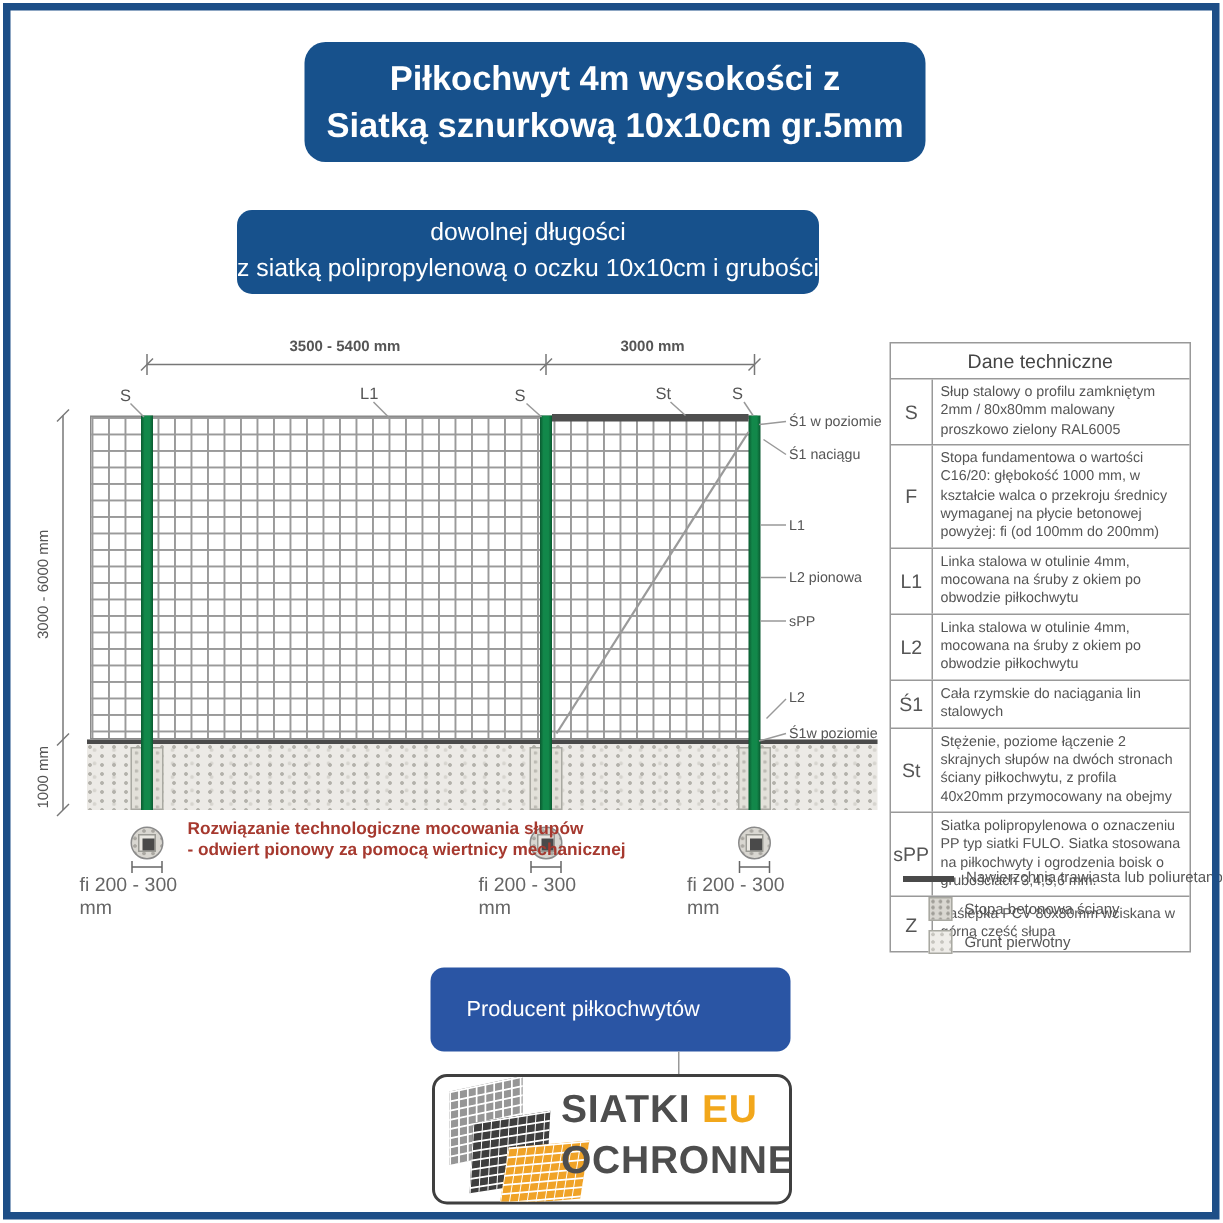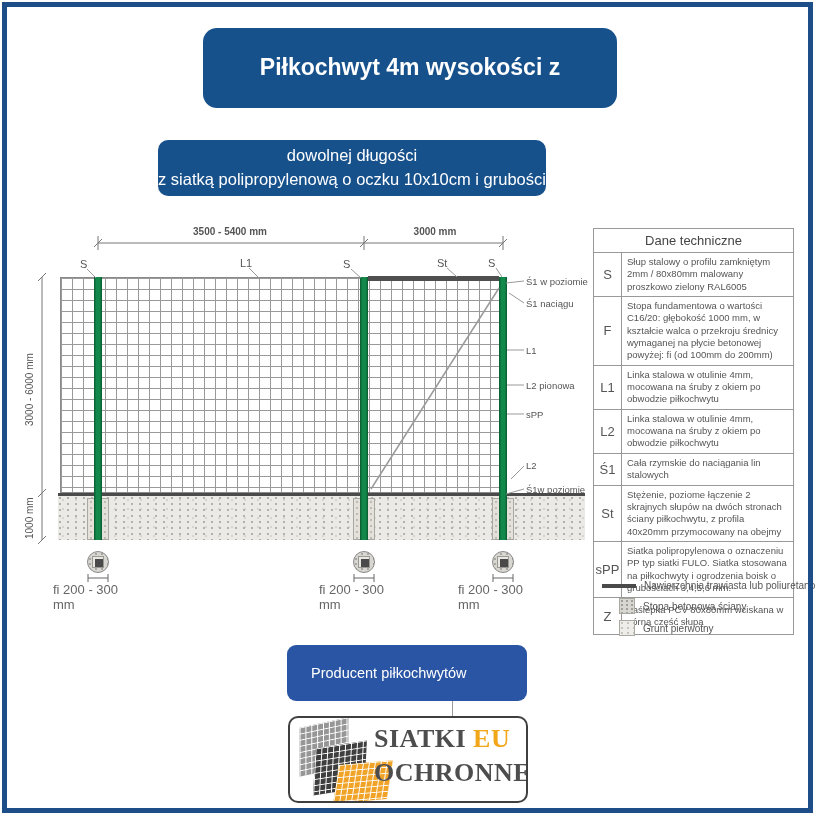--- a/index.html
+++ b/index.html
@@ -89,34 +89,35 @@
         border:2.5px solid #3f3f3f;border-radius:10px;box-sizing:border-box;overflow:hidden;z-index:8;}
   .lmesh{position:absolute;background-image:linear-gradient(#fff 1px,transparent 1px),
         linear-gradient(90deg,#fff 1px,transparent 1px);background-size:6px 6px;}
   .lmesh-gray{left:9px;top:5px;width:50px;height:48px;background-color:#969696;
         transform:rotate(-12deg) skewX(-12deg);}
   .lmesh-dark{left:24px;top:27px;width:52px;height:46px;background-color:#3e3e3e;
         transform:rotate(-9deg) skewX(-12deg);}
   .lmesh-orange{left:46px;top:45px;width:54px;height:38px;background-color:#f0a327;
         transform:rotate(-5deg) skewX(-14deg);}
   .logo-line{position:absolute;left:84px;font-size:26px;font-weight:bold;color:#4d4d4d;
-        letter-spacing:0.5px;white-space:nowrap;font-family:Liberation Serif, serif;}
+        letter-spacing:0.5px;white-space:nowrap;}
   .logo-line1{top:6px;}
   .logo-line2{top:40px;}
   .logo-eu{color:#f2a71b;}
   .connector{position:absolute;left:452px;top:701px;width:1px;height:15px;background:#999;z-index:8;}
 </style>
 </head>
 <body>
 
 <div class="page">
   <div class="frame"></div>
 
   <div class="banner banner1">
     <div>Piłkochwyt 4m wysokości z</div>
+    <div>Siatką sznurkową 10x10cm gr.5mm</div>
   </div>
   <div class="banner banner2">
     <div>Cała konstrukcja do montażu o wysokości 4m i dowolnej długości</div>
     <div>z siatką polipropylenową o oczku 10x10cm i grubości 5mm</div>
   </div>
 
   <div class="ground"></div>
   <div class="footing" style="left:87px"></div>
   <div class="footing" style="left:353px"></div>
   <div class="footing" style="left:492px"></div>
@@ -202,20 +203,24 @@
       <div class="sq-inner"></div>
     </div>
   <div class="circle" style="left:492px">
       <div class="sq-outer"></div>
       <div class="sq-inner"></div>
     </div>
   <div class="filab" style="left:53px;top:582px">fi 200 - 300 mm</div>
   <div class="filab" style="left:319px;top:582px">fi 200 - 300 mm</div>
   <div class="filab" style="left:458px;top:582px">fi 200 - 300 mm</div>
 
+  <div class="rednote">
+    <div>Rozwiązanie technologiczne mocowania słupów</div>
+    <div>- odwiert pionowy za pomocą wiertnicy mechanicznej</div>
+  </div>
 
   <div class="ttable">
     <div class="thead">Dane techniczne</div>
     <div class="trow r-s">
       <div class="tcode">S</div>
       <div class="tdesc">Słup stalowy o profilu zamkniętym 2mm / 80x80mm malowany proszkowo zielony RAL6005</div>
     </div>
     <div class="trow r-f">
       <div class="tcode">F</div>
       <div class="tdesc">Stopa fundamentowa o wartości C16/20: głębokość 1000 mm, w kształcie walca o przekroju średnicy wymaganej na płycie betonowej powyżej:  fi (od 100mm do 200mm)</div>

